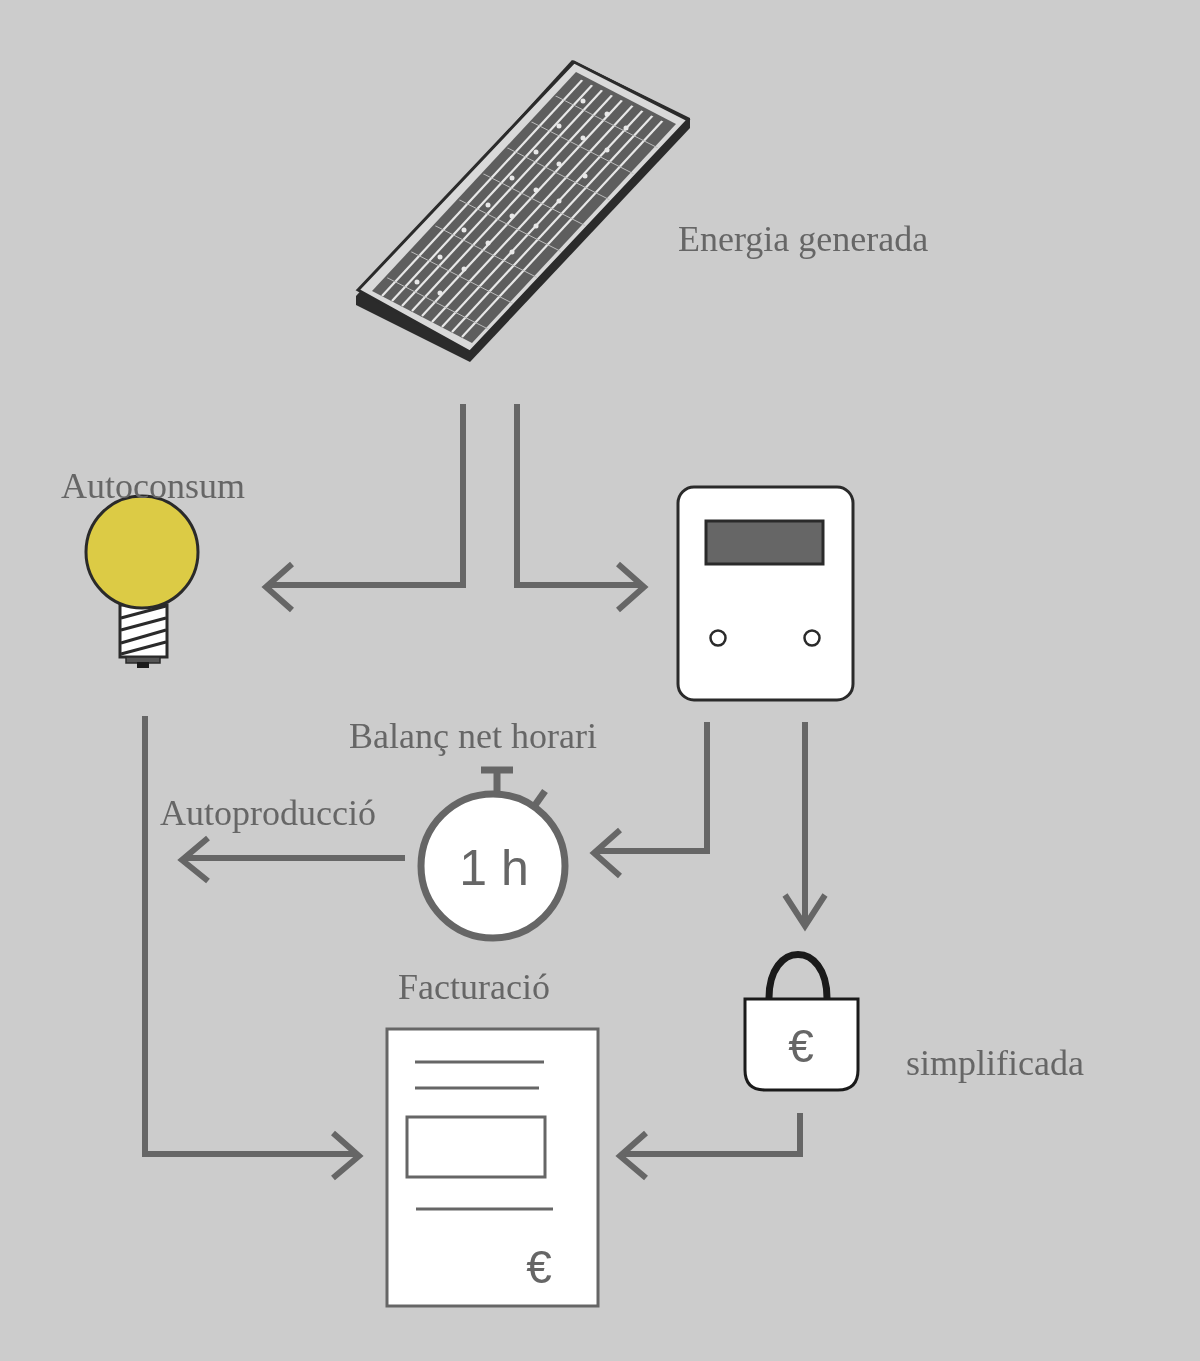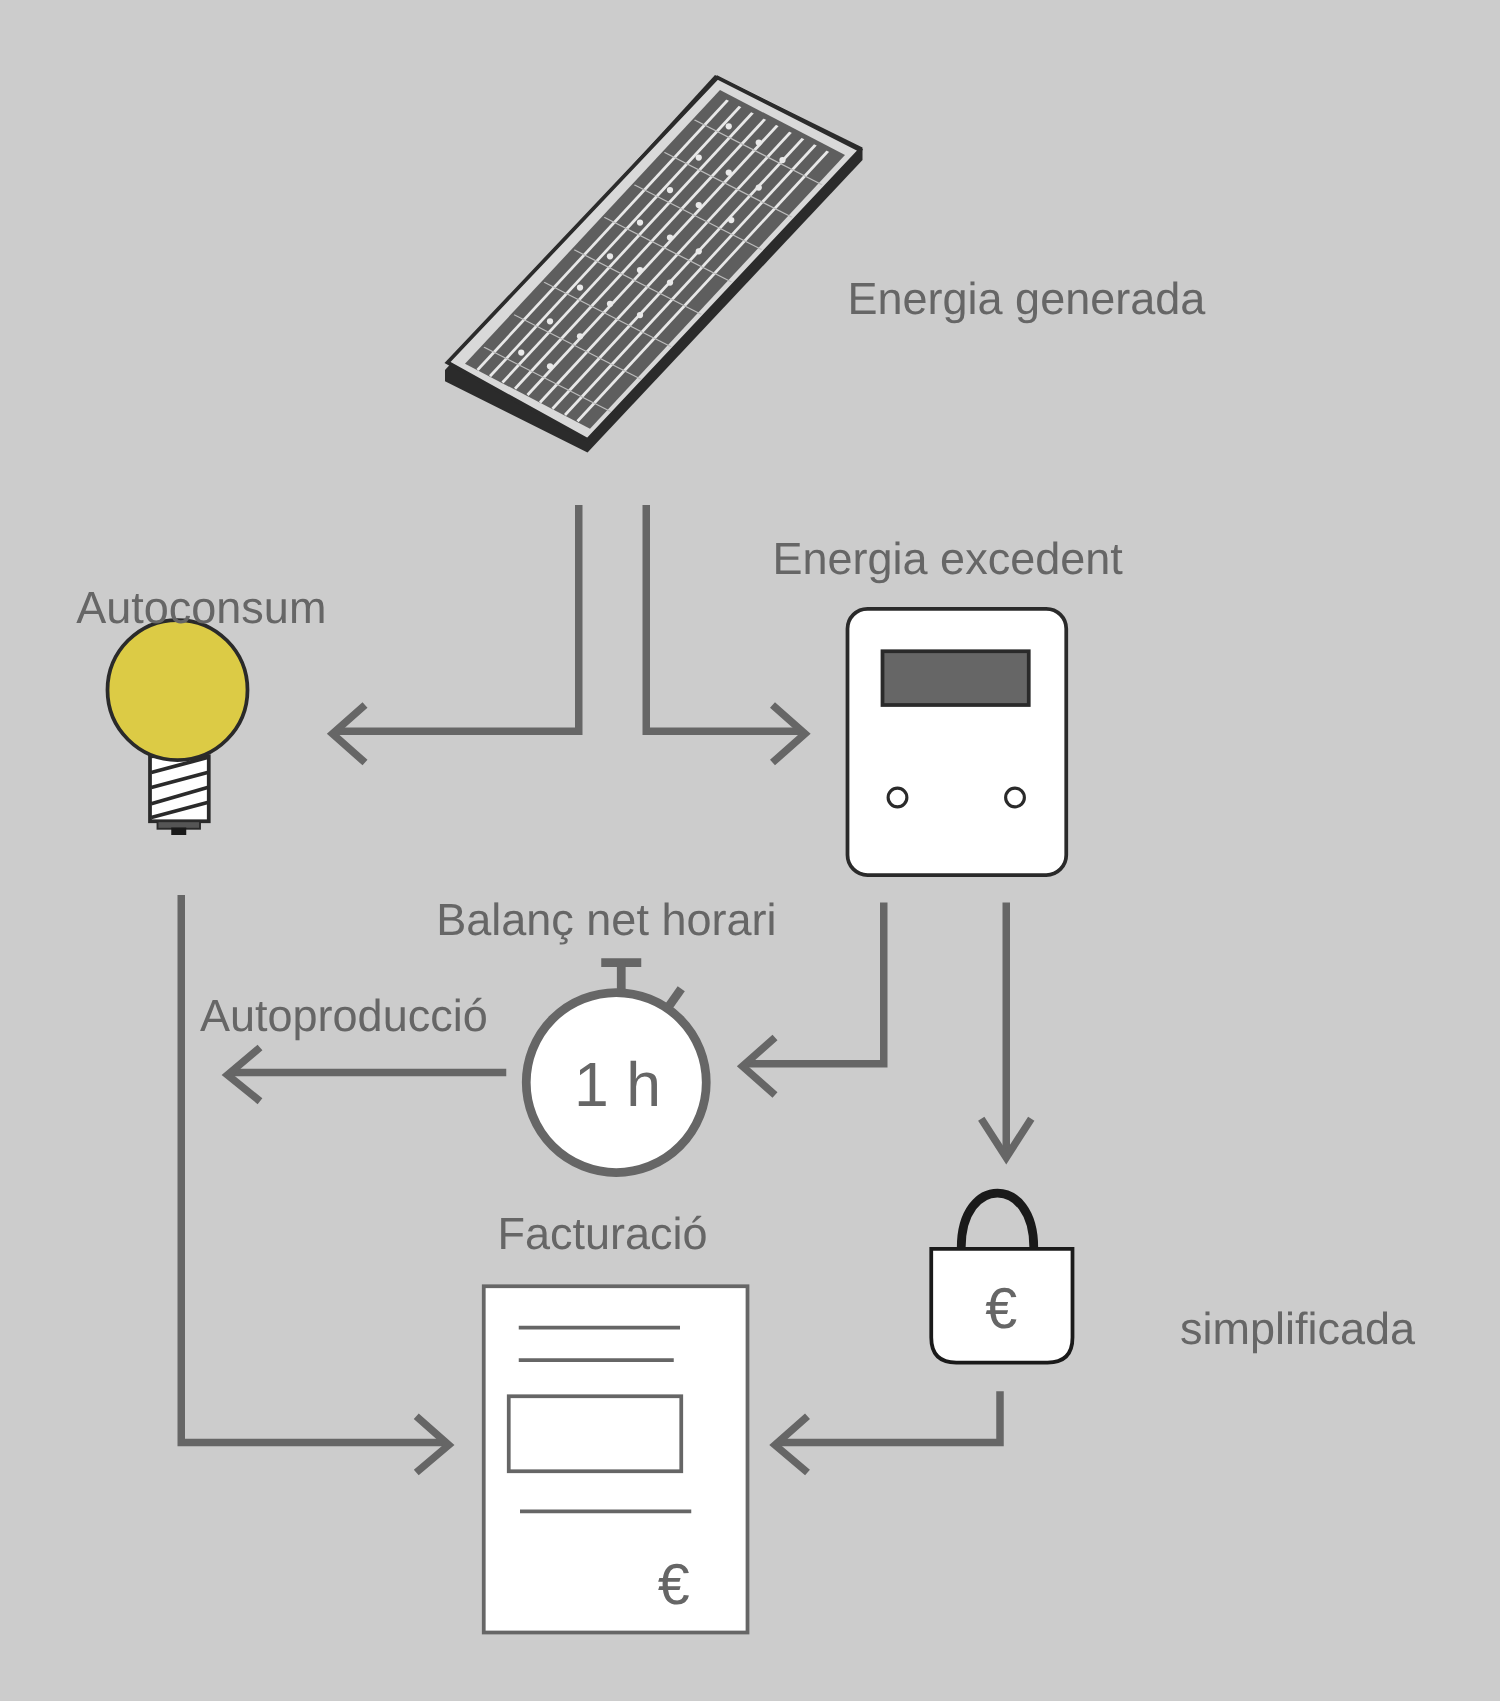--- a/index.html
+++ b/index.html
@@ -1,18 +1,18 @@
 <!DOCTYPE html>
 <html><head>
   <meta charset="utf-8">
   <style>
     html, body { margin: 0; padding: 0; }
     body { width: 1200px; height: 1361px; background: #cccccc; overflow: hidden; position: relative; font-family: "Liberation Sans", sans-serif; }
     #stage { position: absolute; left: 0; top: 0; width: 1200px; height: 1361px; }
-    .label { position: absolute; color: #666666; font-size: 36px; line-height: 1; white-space: nowrap; font-family: Liberation Sans, sans-serif; }
+    .label { position: absolute; color: #666666; font-size: 36px; line-height: 1; white-space: nowrap; font-family: Liberation Serif, serif; }
   </style>
 </head>
 <body>
 
 <div id="stage">
   <svg width="1200" height="1361" viewBox="0 0 1200 1361" xmlns="http://www.w3.org/2000/svg">
     <defs>
       <clipPath id="panelClip">
         <polygon points="374,292 574,76 676,128 474,345"></polygon>
       </clipPath>
@@ -143,18 +143,17 @@
       <line x1="415" y1="1088" x2="539" y2="1088" stroke="#666666" stroke-width="3"></line>
       <rect x="407" y="1117" width="138" height="60" fill="#ffffff" stroke="#666666" stroke-width="3"></rect>
       <line x1="416" y1="1209" x2="553" y2="1209" stroke="#666666" stroke-width="3"></line>
       <text x="539" y="1283" font-family="Liberation Sans, sans-serif" font-size="46" fill="#666666" text-anchor="middle">€</text>
     </g>
   </svg>
 
   
   <div class="label" style="left:678px; top:221px;">Energia generada</div>
   <div class="label" style="left:61px; top:429px;margin-top:39px;">Autoconsum</div>
-  <div class="label" style="left:618px; top:429px;">Energia excedent</div>
   <div class="label" style="left:349px; top:718px;">Balanç net horari</div>
   <div class="label" style="left:160px; top:795px;">Autoproducció</div>
   <div class="label" style="left:398px; top:969px;">Facturació</div>
-  <div class="label" style="left:944px; top:1045px;">simplificada</div>
+  <div class="label" style="left:906px; top:1045px;">simplificada</div>
 </div>
 
 </body></html>

